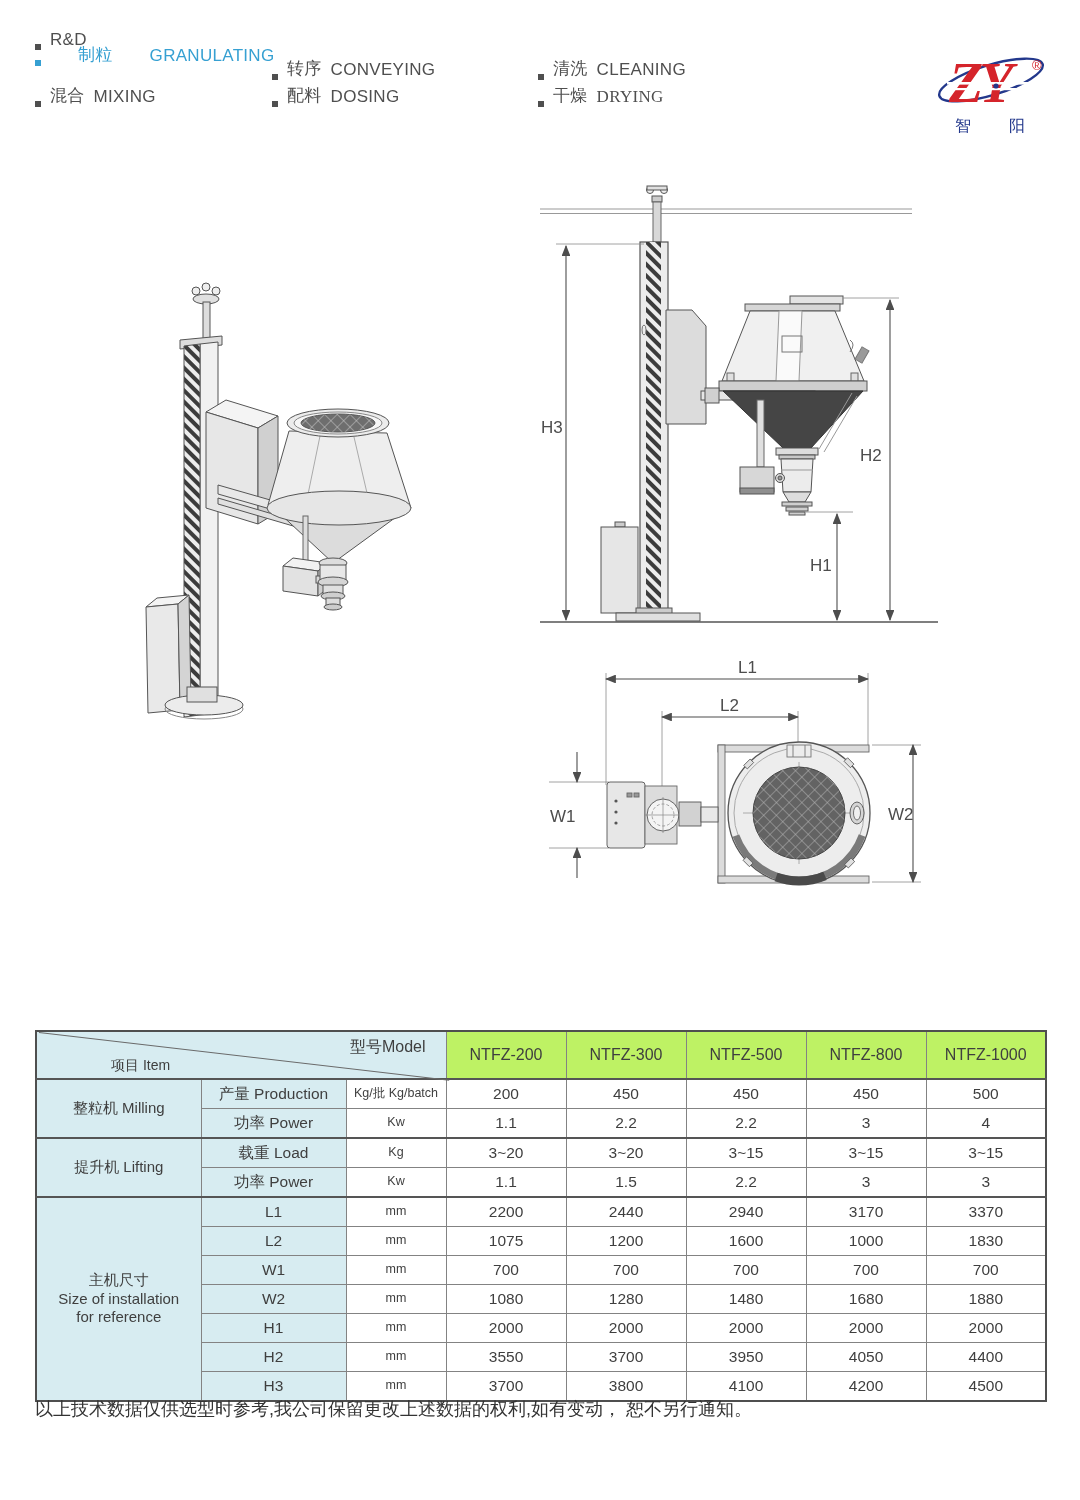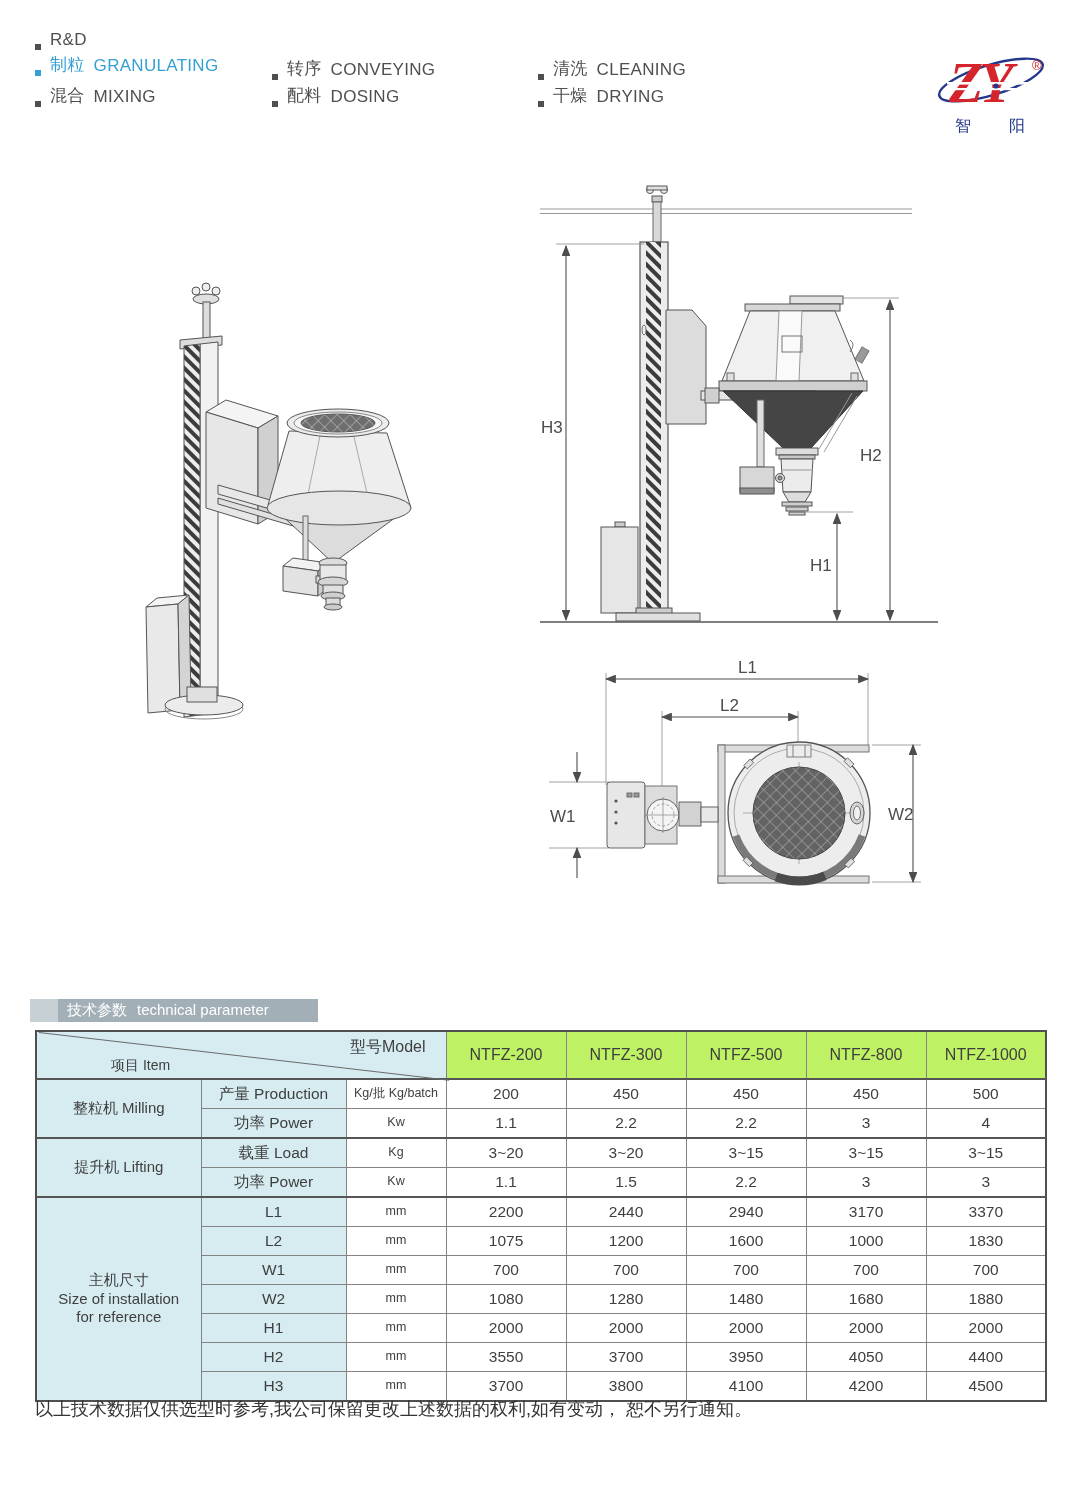--- a/index.html
+++ b/index.html
@@ -5,23 +5,23 @@
   html,body{margin:0;padding:0;background:#fff;}
   #page{position:relative;width:1080px;height:1500px;background:#ffffff;overflow:hidden;
         font-family:"Liberation Sans",sans-serif;color:#4f4f4f;}
 
   
   .menu-item{position:absolute;display:flex;align-items:flex-end;font-size:17px;color:#4f4f4f;
              letter-spacing:.3px;white-space:nowrap;cursor:pointer;}
   .menu-item .sq{width:6px;height:6px;background:currentColor;margin-right:9px;flex:0 0 auto;}
   .menu-item .zh{margin-right:9px;}
   .menu-item.active{color:#36a0d2;}
-  .m1{left:35px;top:30px;} .m2{left:35px;top:53px;} .m3{left:35px;top:84px;}
+  .m1{left:35px;top:30px;} .m2{left:35px;top:43px;gap:28px;} .m3{left:35px;top:84px;}
   .m4{left:272px;top:57px;} .m5{left:272px;top:84px;}
-  .m6{left:538px;top:57px;} .m7{left:538px;top:84px;}
+  .m6{left:538px;top:57px;} .m7{left:538px;top:84px;font-family:Liberation Serif, serif;}
 
   
   #logo{position:absolute;left:933px;top:36px;}
 
   
   .draw{position:absolute;}
   .dimtxt{font-size:17px;fill:#4d4d4d;font-family:"Liberation Sans",sans-serif;}
 
   
   .secbar{position:absolute;left:30px;top:999px;width:288px;height:23px;background:#a2afb7;
@@ -324,26 +324,20 @@
       <line x1="577" y1="752" x2="577" y2="782" marker-end="url(#arrP)"></line>
       <line x1="577" y1="878" x2="577" y2="848" marker-end="url(#arrP)"></line>
       <line x1="913" y1="745" x2="913" y2="882" marker-start="url(#arrP)" marker-end="url(#arrP)"></line>
     </g>
     <text class="dimtxt" x="738" y="673">L1</text>
     <text class="dimtxt" x="720" y="711">L2</text>
     <text class="dimtxt" x="550" y="822">W1</text>
     <text class="dimtxt" x="888" y="820">W2</text>
   </svg>
 
-  <div class="secbar">
-    <span class="cap"></span>
-    <span class="t">
-      <span>技术参数</span><span class="en">technical parameter</span>
-    </span>
-  </div>
 
   <table id="ptable">
     <colgroup>
       <col style="width:165px">
         <col style="width:145px">
         <col style="width:100px">
       <col style="width:120px">
         <col style="width:120px">
         <col style="width:120px">
         <col style="width:120px">

